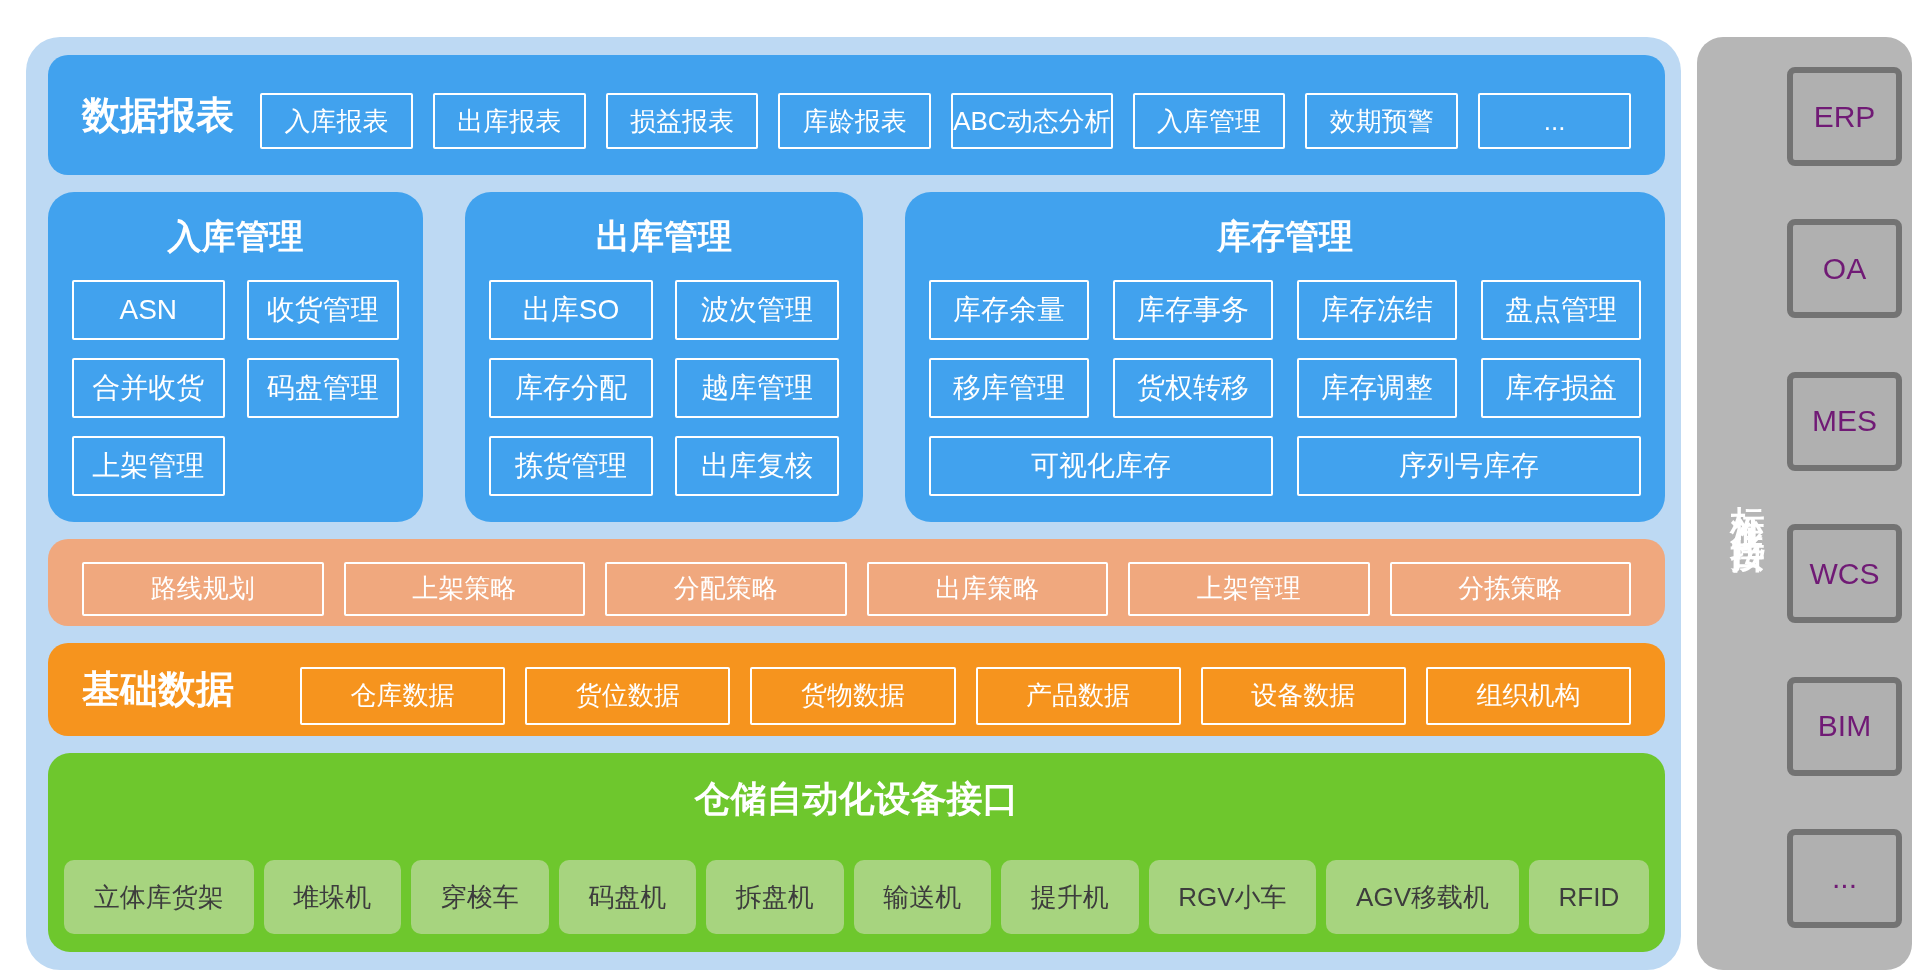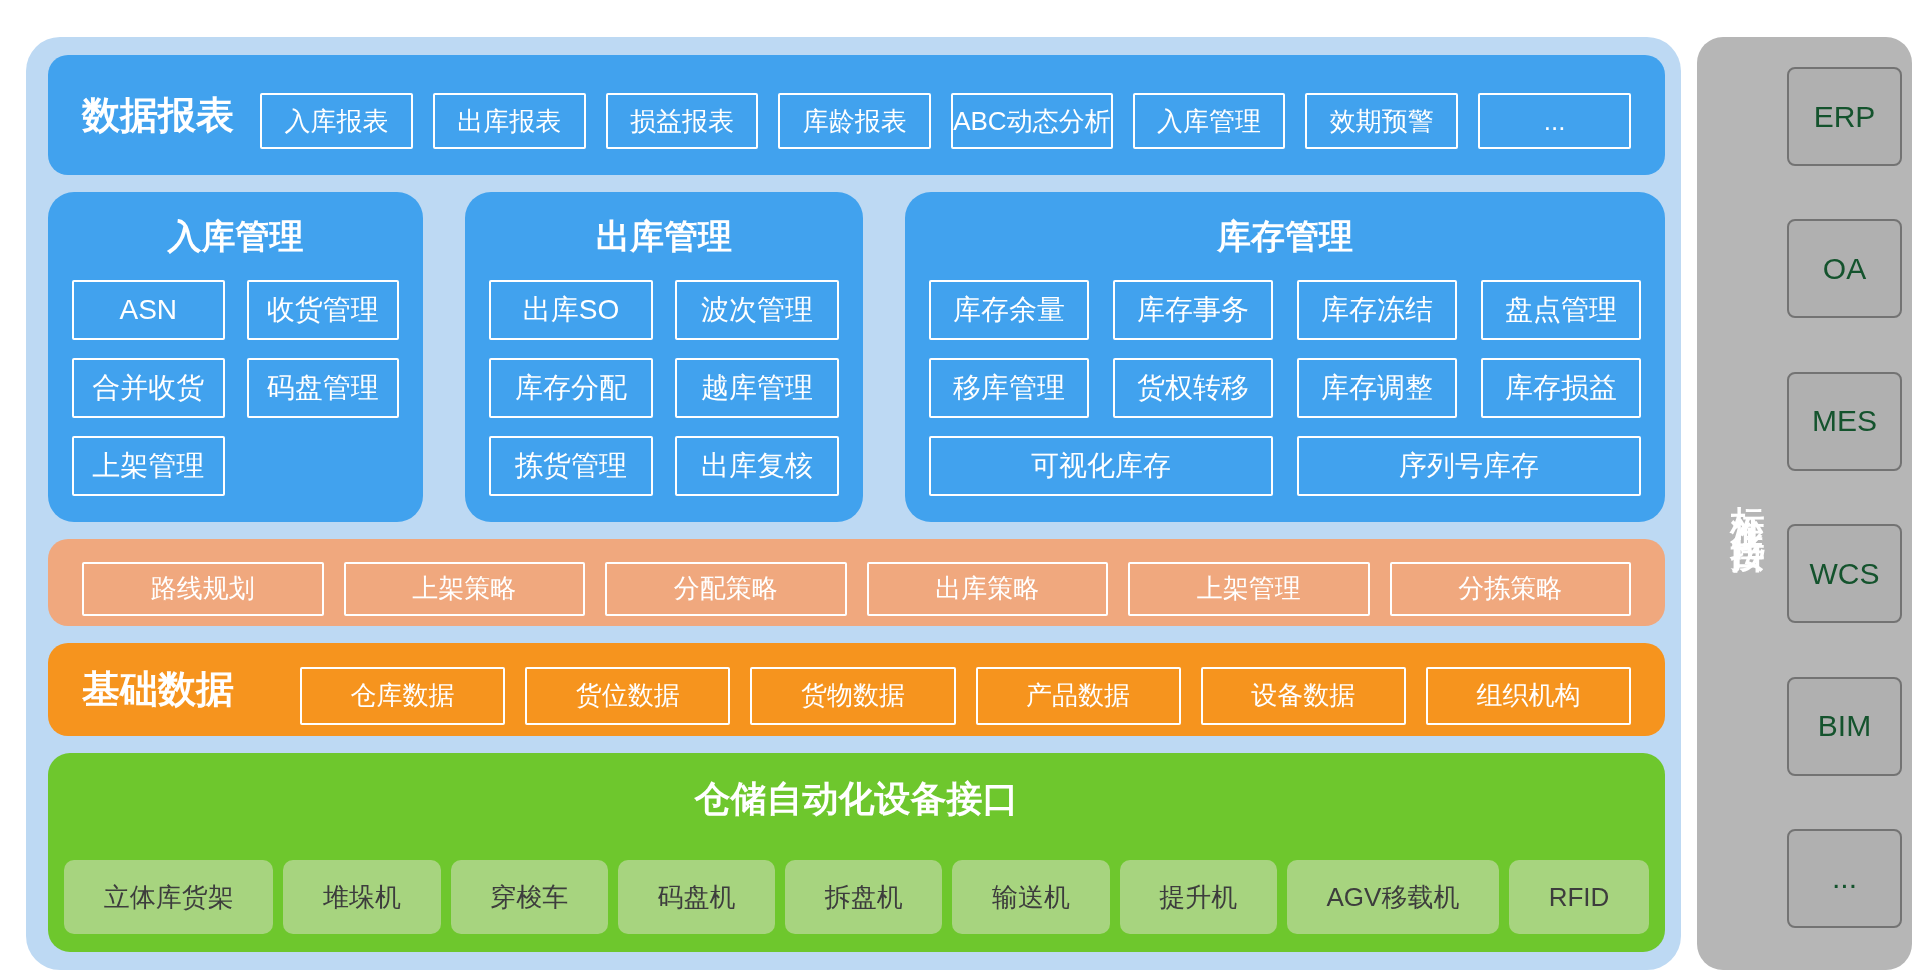--- a/index.html
+++ b/index.html
@@ -75,23 +75,23 @@
   .sidebar-label {
     position:absolute; left:28px; top:50%; transform:translateY(-50%);
     writing-mode:vertical-rl; text-orientation:upright;
     font-size:34px; font-weight:700; color:#ffffff; letter-spacing:10px;
   }
   .sidebar-items {
     position:absolute; left:90px; right:10px; top:30px; bottom:42px;
     display:flex; flex-direction:column; justify-content:space-between;
   }
   .sbx {
-    height:99px; border:2px solid #737373; border-radius:8px; background:#b0b0b0;
-    display:flex; align-items:center; justify-content:center;
-    color:#14532d; font-size:30px;
+    height:99px; border:6px solid #737373; border-radius:8px; background:#b0b0b0;
+    display:flex; align-items:center; justify-content:center;
+    color:#701a75; font-size:30px;
   }
 </style>
 </head>
 <body>
 
 <div class="stage">
 
   <div class="main">
 
     <div class="band blue">
@@ -179,20 +179,21 @@
       <div class="device-title">仓储自动化设备接口</div>
       <div class="device-items">
 
       <div class="dbx">立体库货架</div>
           <div class="dbx">堆垛机</div>
           <div class="dbx">穿梭车</div>
           <div class="dbx">码盘机</div>
           <div class="dbx">拆盘机</div>
           <div class="dbx">输送机</div>
           <div class="dbx">提升机</div>
+          <div class="dbx">RGV小车</div>
           <div class="dbx">AGV移载机</div>
           <div class="dbx">RFID</div>
         </div>
     </div>
 
   </div>
 
   <div class="sidebar">
     <div class="sidebar-label">标准化接口</div>
     <div class="sidebar-items">

